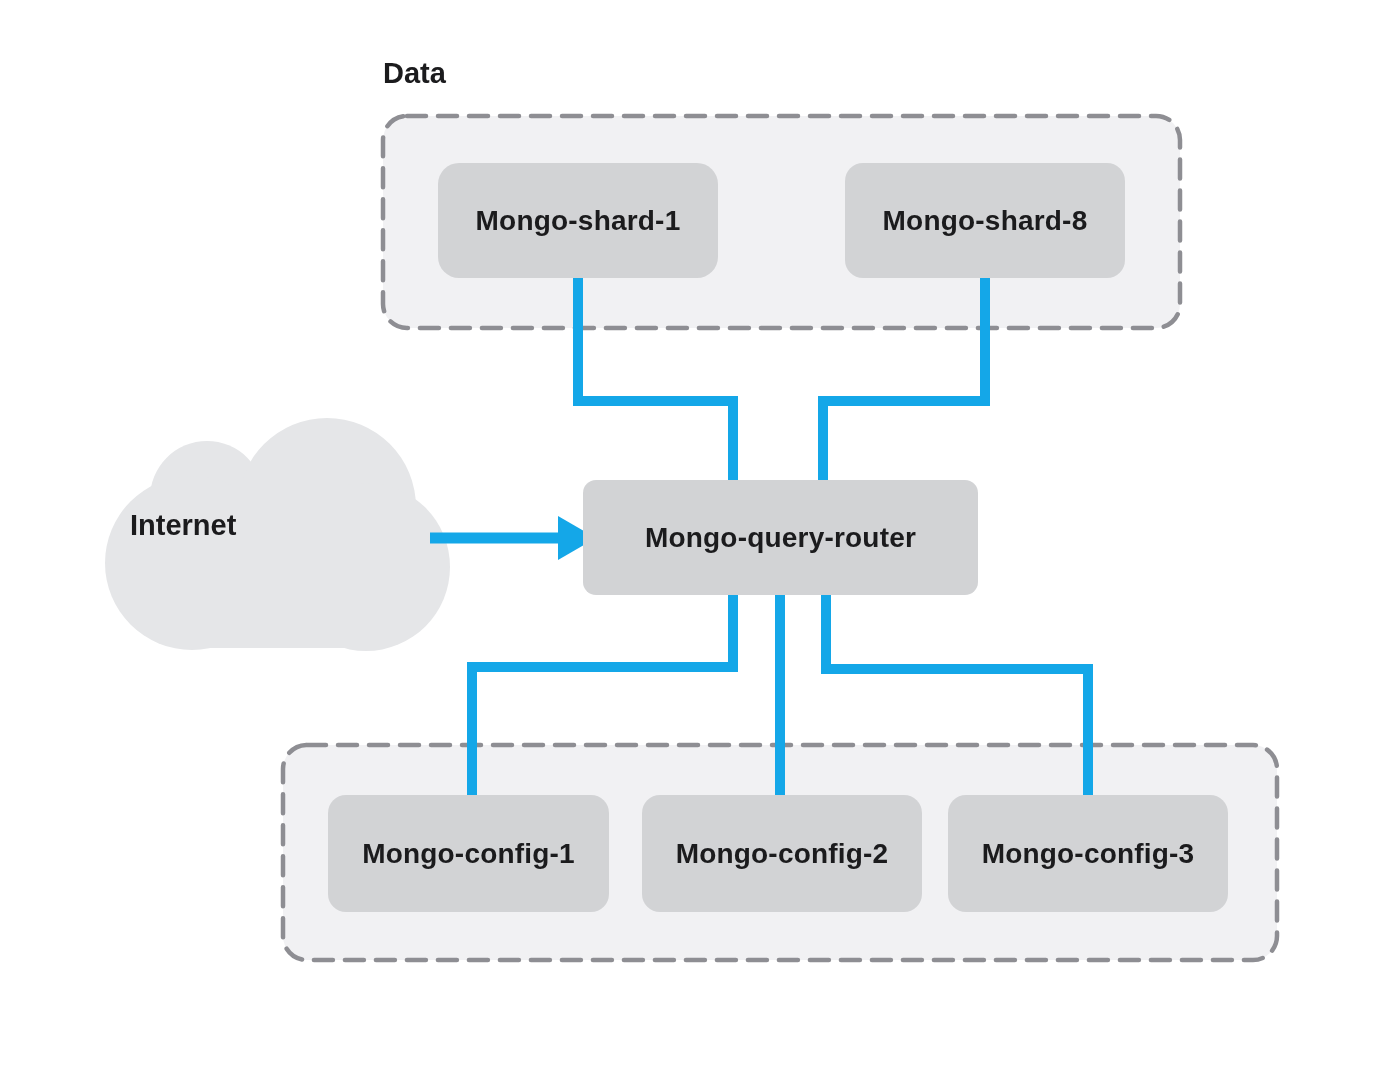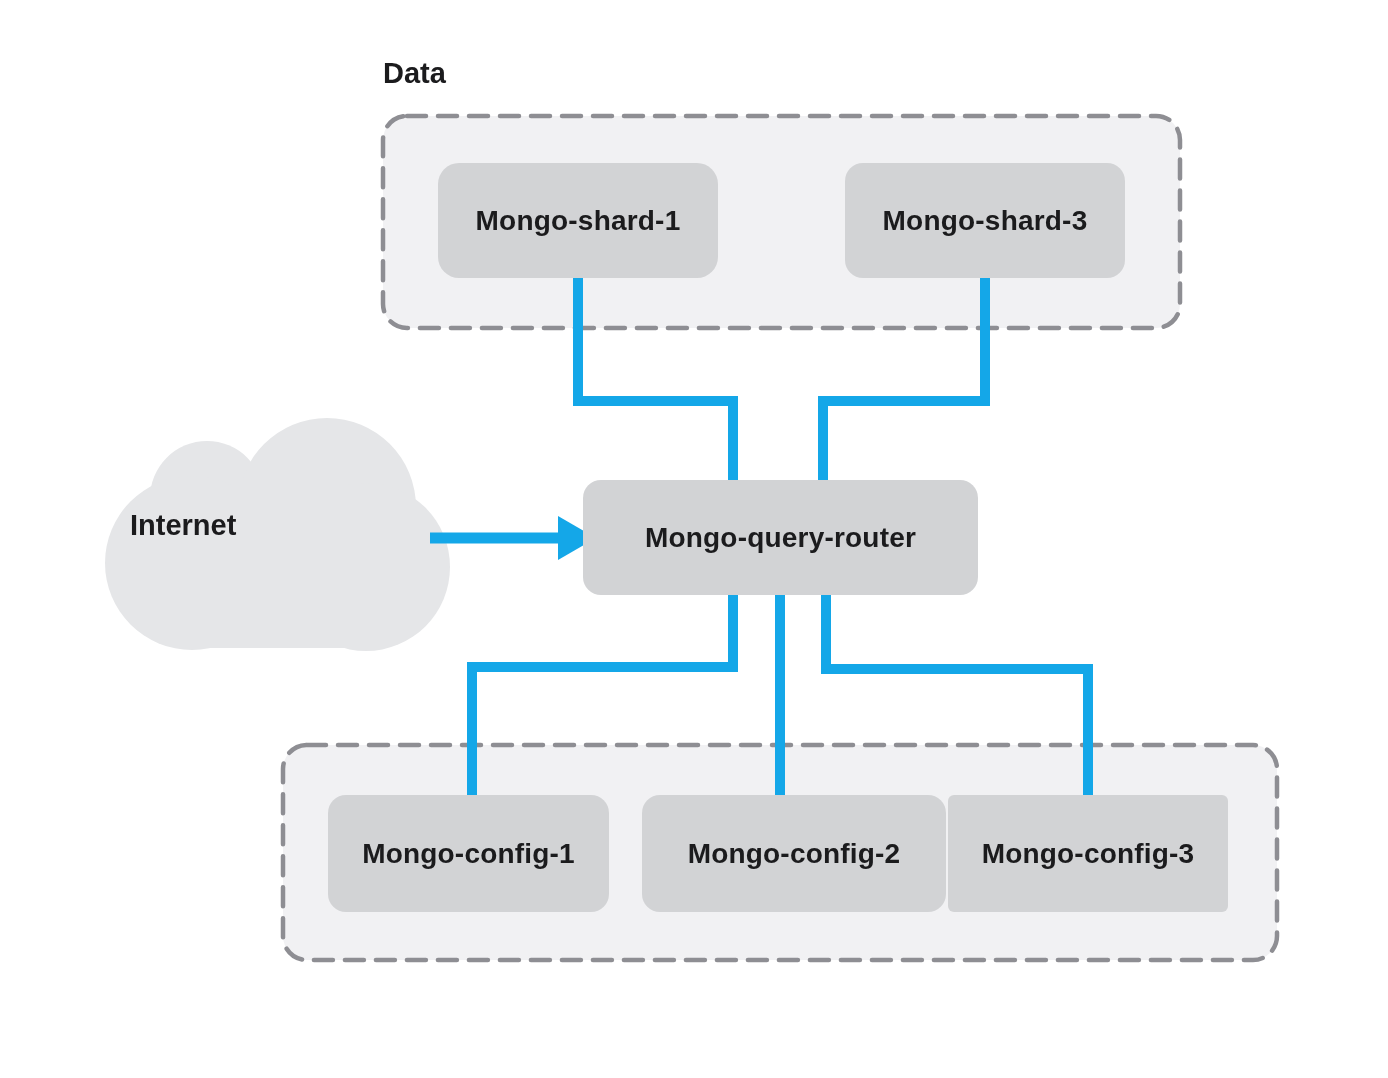--- a/index.html
+++ b/index.html
@@ -51,24 +51,24 @@
     text-align: left;
     color: var(--text, #1b1b1d);
     font-size: 29px;
     font-weight: 700;
     line-height: 42px;
     z-index: 3;
   }
   
   .n-shard1  { left: 438px; top: 163px; width: 280px; height: 115px; border-radius: 21px; }
   .n-shard2  { left: 845px; top: 163px; width: 280px; height: 115px; }
-  .n-router  { left: 583px; top: 480px; width: 395px; height: 115px; }
+  .n-router  { left: 583px; top: 480px; width: 395px; height: 115px; border-radius: 13px; }
   .n-config1 { left: 328px; top: 795px; width: 281px; height: 117px; }
-  .n-config2 { left: 642px; top: 795px; width: 304px; height: 117px; }
-  .n-config3 { left: 948px; top: 795px; width: 280px; height: 117px; border-radius: 6px; }
+  .n-config2 { left: 642px; top: 795px; width: 280px; height: 117px; }
+  .n-config3 { left: 948px; top: 795px; width: 280px; height: 117px; }
   .l-data    { left: 383px; top: 57px;  width: 797px; }
   .l-config  { left: 283px; top: 980px; width: 994px; }
 
   .group-rect {
     fill: var(--group-fill, #f1f1f3);
     stroke: var(--group-border, #8e8e93);
     stroke-width: 4.5;
     stroke-dasharray: 19 12;
     stroke-linecap: round;
   }
@@ -117,19 +117,19 @@
       <line class="arrow-shaft" x1="430" y1="538" x2="562" y2="538"></line>
       <polygon class="arrow-head" points="558,516 596,538 558,560"></polygon>
     </g>
   </svg>
 
   <div class="group-label l-data">Data</div>
 
   <div class="cloud-label">Internet</div>
 
   <div class="node n-shard1">Mongo-shard-1</div>
-  <div class="node n-shard2">Mongo-shard-3</div>
+  <div class="node n-shard2">Mongo-shard-8</div>
   <div class="node n-router">Mongo-query-router</div>
   <div class="node n-config1">Mongo-config-1</div>
   <div class="node n-config2">Mongo-config-2</div>
   <div class="node n-config3">Mongo-config-3</div>
 
 </div>
 
 </body></html>

